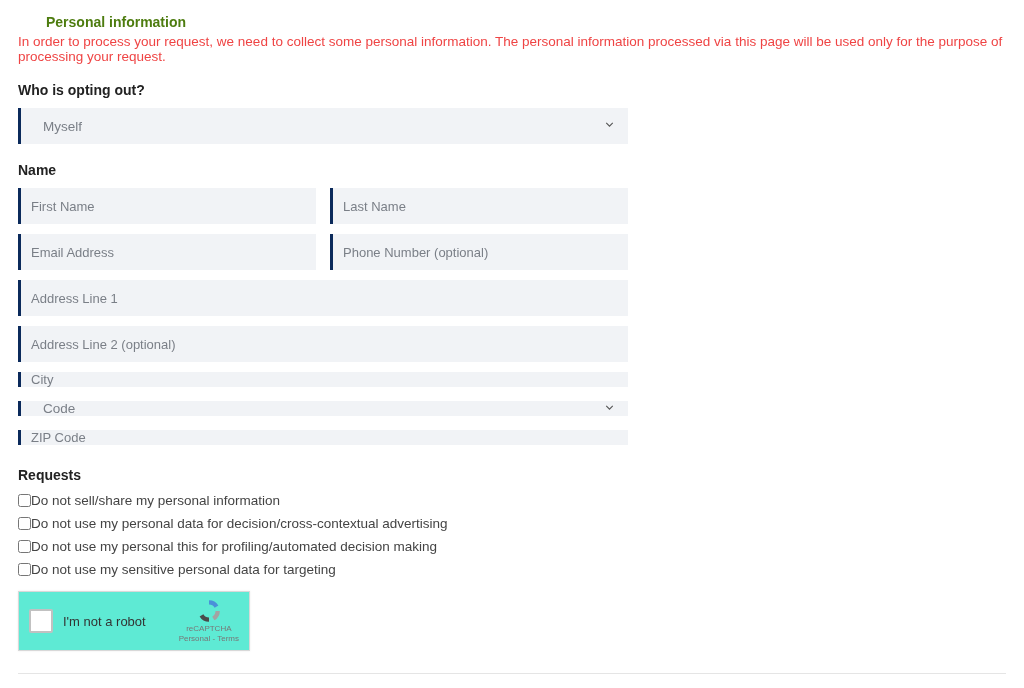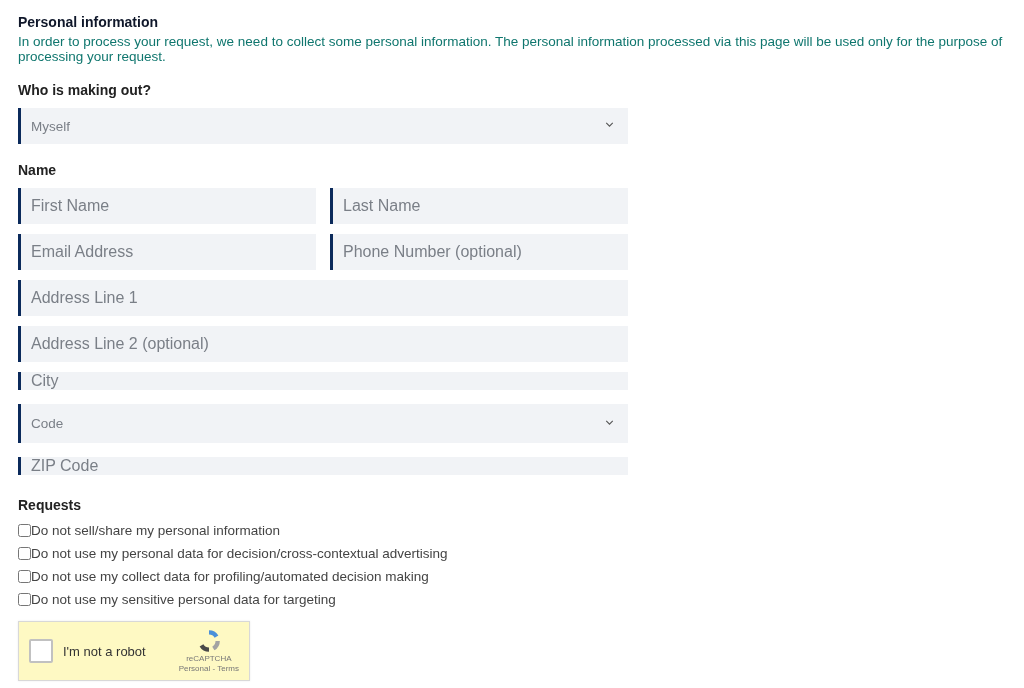--- a/index.html
+++ b/index.html
@@ -9,26 +9,27 @@
     }
     body {
       font-family: "Segoe UI", -apple-system, BlinkMacSystemFont, "Helvetica Neue", Arial, sans-serif;
       background: #fff;
       color: #333;
       padding: 14px 18px;
       font-size: 14px;
     }
     .section-title {
       font-weight: 700;
-      color: #0f172a;
+      color: #4d7c0f;
       font-size: 14px;
       margin-bottom: 4px;
+      margin-left: 28px;
     }
     .section-desc {
-      color: #0f766e;
+      color: #ef4444;
       font-size: 13.5px;
       margin-bottom: 18px;
     }
     .field-label {
       font-weight: 700;
       color: #222;
       font-size: 14px;
       margin-top: 18px;
       margin-bottom: 10px;
     }
@@ -42,36 +43,37 @@
       border-left: 3px solid #0b2a5b;
       height: 36px;
       position: relative;
     }
     .input-wrap input, .input-wrap select {
       border: none;
       background: transparent;
       padding: 0 10px;
       width: 100%;
       height: 100%;
-      font-size: 16px;
+      font-size: 13px;
       color: #444;
       outline: none;
       appearance: none;
       font-family: inherit;
     }
     .input-wrap input::placeholder {
       color: #7a7f87;
     }
     .select-text {
       color: #7a7f87;
-      padding: 12px 10px;
+      padding: 0 10px;
       display: flex;
       align-items: center;
       font-size: 13.5px;
       width: 100%;
+      margin-left: 12px;
     }
     .chevron {
       position: absolute;
       right: 12px;
       top: 50%;
       transform: translateY(-50%);
       pointer-events: none;
     }
     .chevron svg {
       width: 13px;
@@ -112,21 +114,21 @@
     }
     .check-item input[type="checkbox"] {
       width: 13px;
       height: 13px;
     }
     .recaptcha {
       margin-top: 14px;
       width: 232px;
       height: 60px;
       border: 1px solid #d8d8d8;
-      background: #fef9c3;
+      background: #5eead4;
       display: flex;
       align-items: center;
       padding: 0 10px;
       gap: 10px;
       box-shadow: 0 0 2px rgba(0,0,0,0.08);
     }
     .recaptcha .rc-check {
       width: 24px;
       height: 24px;
       border: 2px solid #c1c1c1;
@@ -175,21 +177,21 @@
 </head>
 <body>
 
 <div>
   <div class="section-title">Personal information</div>
   <div class="section-desc">In order to process your request, we need to collect some personal information. The personal information processed via this page will be used only for the purpose of processing your request.</div>
 </div>
 
 <div class="form-area">
 
-  <div class="field-label">Who is making out?</div>
+  <div class="field-label">Who is opting out?</div>
   <div class="input-wrap row-single">
     <div class="select-text">Myself</div>
     <span class="chevron">
       <svg viewBox="0 0 24 24">
           <polyline points="6 9 12 15 18 9"></polyline>
         </svg>
     </span>
   </div>
 
   <div class="field-label">Name</div>
@@ -244,21 +246,21 @@
   <label class="check-item">
     <input type="checkbox" style="">
     <span>Do not sell/share my personal information</span>
   </label>
   <label class="check-item">
     <input type="checkbox" style="">
     <span>Do not use my personal data for decision/cross-contextual advertising</span>
   </label>
   <label class="check-item">
     <input type="checkbox" style="">
-    <span>Do not use my collect data for profiling/automated decision making</span>
+    <span>Do not use my personal this for profiling/automated decision making</span>
   </label>
   <label class="check-item">
     <input type="checkbox" style="">
     <span>Do not use my sensitive personal data for targeting</span>
   </label>
 </div>
 
 <div class="recaptcha">
   <div class="rc-check"></div>
   <div class="rc-label">I'm not a robot</div>

